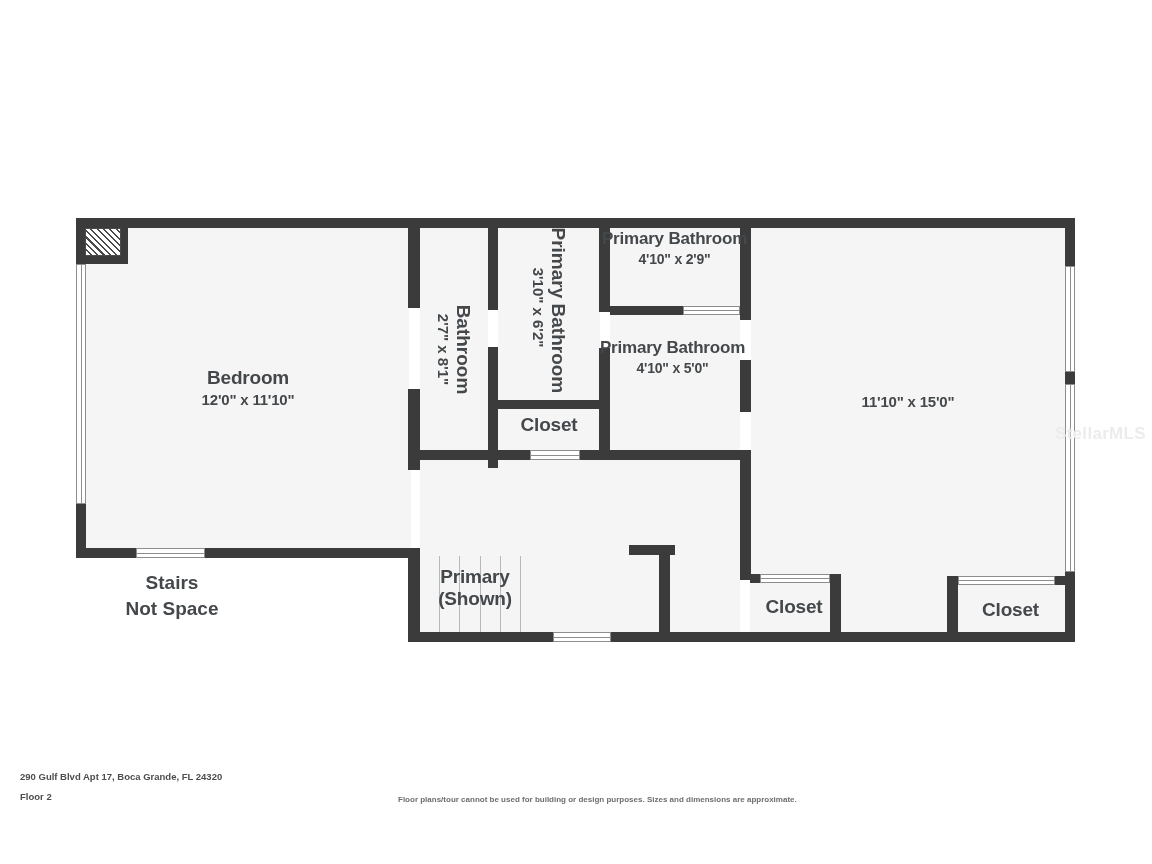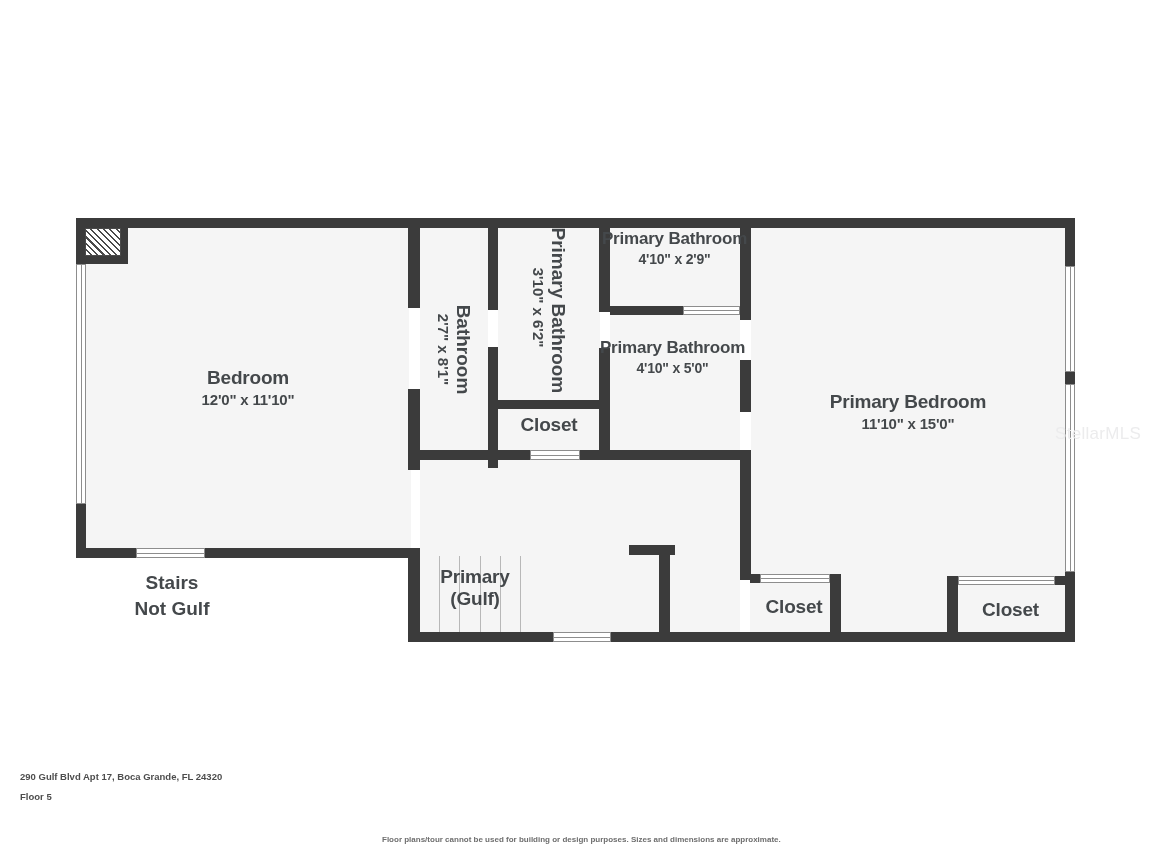--- a/index.html
+++ b/index.html
@@ -126,21 +126,21 @@
     font-size: 19px;
     line-height: 1.35;
     text-align: center;
     white-space: nowrap;
   }
 
   .watermark {
     position: absolute;
     color: #ececed;
     font-size: 17px;
-    font-weight: normal;
+    font-weight: bold;
     letter-spacing: 0.3px;
     white-space: nowrap;
     user-select: none;
   }
 
   .footer-address {
     position: absolute;
     left: 20px;
     top: 771px;
     font-size: 9.5px;
@@ -152,27 +152,26 @@
     position: absolute;
     left: 20px;
     top: 791px;
     font-size: 9.5px;
     font-weight: bold;
     color: #4d4d4d;
     white-space: nowrap;
   }
   .footer-disclaimer {
     position: absolute;
-    left: 382px;
+    left: 398px;
     top: 795px;
     font-size: 8px;
     font-weight: bold;
     color: #6e6e6e;
     white-space: nowrap;
-    margin-top: 40px;
   }
 </style>
 </head>
 <body>
 
 <div id="floorplan-stage">
 
   <div class="room" style="left:86px; top:226px; width:325px; height:322px;"></div>
 
   <div class="room" style="left:420px; top:226px; width:68px; height:232px;"></div>
@@ -306,41 +305,40 @@
   <div class="label small" style="left:595px; top:338px; width:155px;">
     <span class="name">Primary Bathroom</span>
     <span class="dim">4'10" x 5'0"</span>
   </div>
 
   <div class="label" style="left:490px; top:414px; width:118px;">
     <span class="name">Closet</span>
   </div>
 
   <div class="label" style="left:808px; top:391px; width:200px;">
-    <span class="name">Primary Bedroom</span>
     <span class="dim">11'10" x 15'0"</span>
   </div>
 
   <div class="label" style="left:750px; top:596px; width:88px;">
     <span class="name">Closet</span>
   </div>
 
   <div class="label" style="left:958px; top:599px; width:105px;">
     <span class="name">Closet</span>
   </div>
 
   <div class="label" style="left:420px; top:566px; width:110px;">
     <span class="name">Primary</span>
-    <span class="name">(Gulf)</span>
+    <span class="name">(Shown)</span>
   </div>
 
   <div class="outside-label" style="left:84px; top:570px; width:176px;">
     <span>Stairs</span><br>
-    <span>Not Gulf</span>
+    <span>Not Space</span>
   </div>
 
   <div class="watermark" style="left:1055px; top:424px;">StellarMLS</div>
 
 </div>
 
 <div class="footer-address">290 Gulf Blvd Apt 17, Boca Grande, FL 24320</div>
-<div class="footer-floor">Floor 5</div>
+<div class="footer-floor">Floor 2</div>
 <div class="footer-disclaimer">Floor plans/tour cannot be used for building or design purposes. Sizes and dimensions are approximate.</div>
 
 </body></html>

